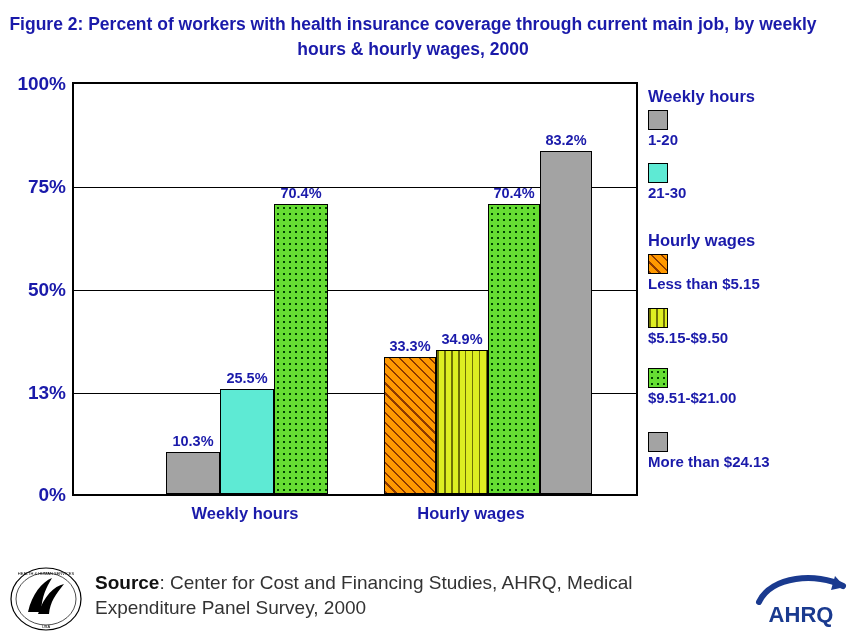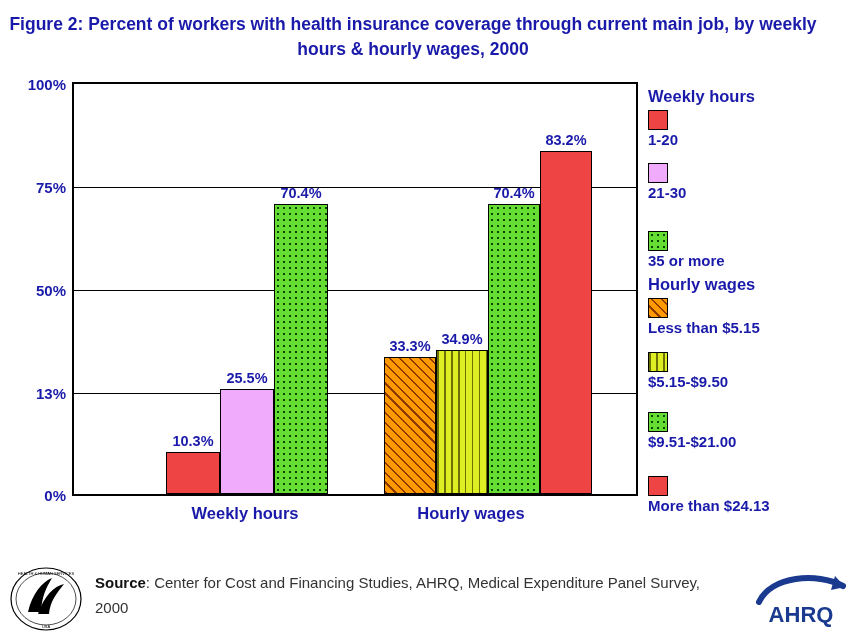--- a/index.html
+++ b/index.html
@@ -53,21 +53,21 @@
     background: #000000;
   }
 
   
   .ylabel {
     position: absolute;
     right: 100%;
     margin-right: 8px;
     transform: translateY(-50%);
     color: #1a1aaa;
-    font-size: 15px;
+    font-size: 19px;
     font-weight: bold;
     white-space: nowrap;
   }
 
   
   .bar {
     position: absolute;
     bottom: 0;
     border: 1px solid #000000;
     box-sizing: border-box;
@@ -79,24 +79,24 @@
     transform: translateX(-50%);
     margin-bottom: 4px;
     color: #1a1aaa;
     font-size: 14.5px;
     font-weight: bold;
     white-space: nowrap;
   }
 
   
   .f-magenta {
-    background-color: #ef4444;
+    background-color: #a3a3a3;
   }
   .f-cyan {
-    background-color: #f0abfc;
+    background-color: #5eead4;
   }
   .f-green-dot {
     background-color: #66dd33;
     background-image:
       radial-gradient(#004400 0.9px, transparent 1.1px);
     background-size: 6px 6px;
   }
   .f-orange-diag {
     background-color: #ff9900;
     background-image: repeating-linear-gradient(45deg,
@@ -167,21 +167,21 @@
     width: 853px;
     height: 1px;
     background: #ffffff;
   }
   #source {
     position: absolute;
     left: 95px;
     top: 570px;
     width: 610px;
     color: #333333;
-    font-size: 15px;
+    font-size: 19px;
     line-height: 25px;
   }
   #source .src-bold {
     font-weight: bold;
     color: #111111;
   }
   #hhs-seal {
     position: absolute;
     left: 8px;
     top: 566px;
@@ -246,24 +246,20 @@
 
     <div class="legend-head">Weekly hours</div>
 
     <div class="legend-row">
       <span class="swatch f-magenta"></span>
       <span class="legend-text">1-20</span>
     </div>
     <div class="legend-row" style="margin-bottom:28px;">
       <span class="swatch f-cyan"></span>
       <span class="legend-text">21-30</span>
-    </div>
-    <div class="legend-row" style="margin-bottom:4px;">
-      <span class="swatch f-green-dot"></span>
-      <span class="legend-text">35 or more</span>
     </div>
 
     <div class="legend-head">Hourly wages</div>
 
     <div class="legend-row" style="margin-bottom:14px;">
       <span class="swatch f-orange-diag"></span>
       <span class="legend-text">Less than $5.15</span>
     </div>
     <div class="legend-row" style="margin-bottom:20px;">
       <span class="swatch f-yellow-vert"></span>

